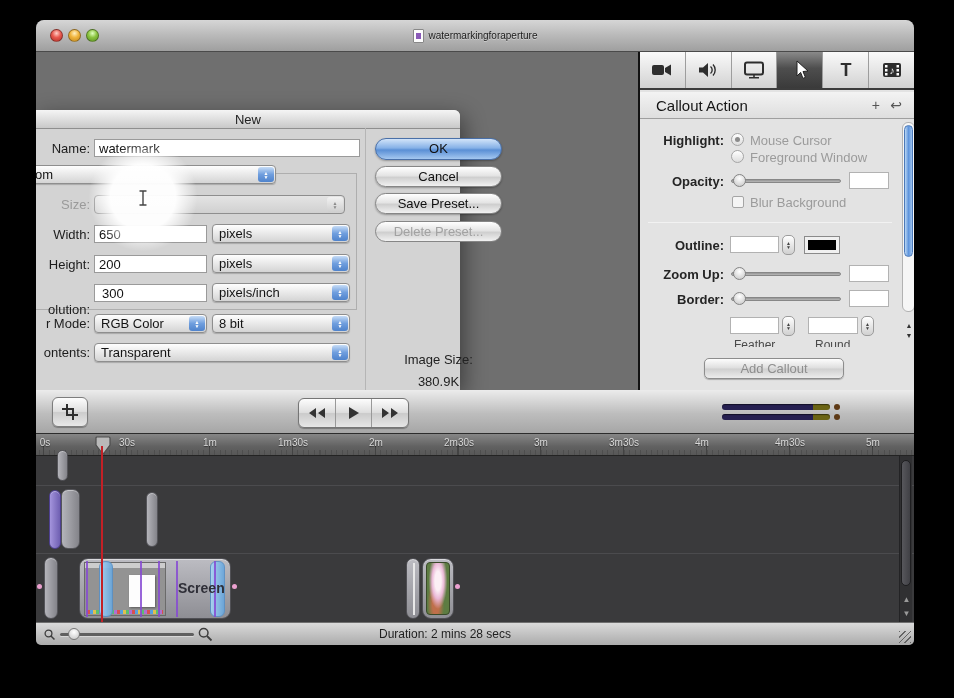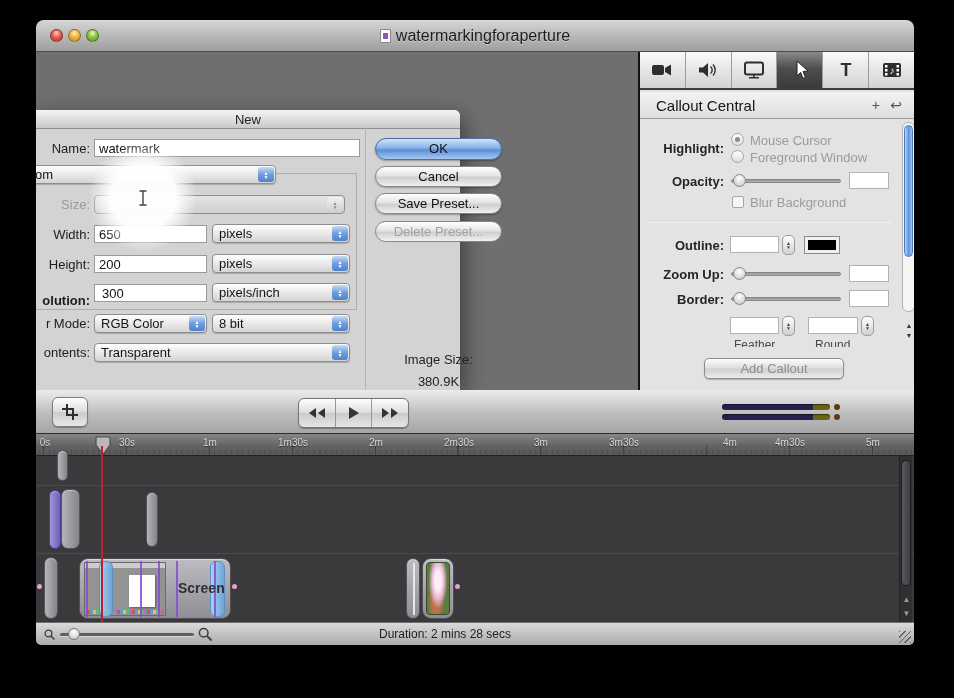--- a/index.html
+++ b/index.html
@@ -9,21 +9,21 @@
 
   
   .titlebar{position:absolute;left:0;top:0;width:878px;height:32px;background:linear-gradient(#d6d6d6,#b9b9b9 50%,#9f9f9f);border-bottom:1px solid #4a4a4a;display:flex;align-items:center;justify-content:center;}
   .tl{position:absolute;top:9px;width:13px;height:13px;border-radius:50%;border:1px solid rgba(0,0,0,.35);}
   .tl.red{left:14px;background:radial-gradient(circle at 50% 30%,#ffd0c8,#e8584e 45%,#b03028);}
   .tl.yel{left:32px;background:radial-gradient(circle at 50% 30%,#fff0c0,#f0b43c 45%,#c08820);}
   .tl.grn{left:50px;background:radial-gradient(circle at 50% 30%,#e0ffc0,#8bc43f 45%,#5a8f22);}
   .title-wrap{display:flex;align-items:center;gap:5px;}
   .doc-ico{width:11px;height:14px;background:#fdfdfd;border:1px solid #888;border-radius:1px;position:relative;}
   .doc-ico::after{content:"";position:absolute;left:2px;top:3px;width:5px;height:6px;background:#8a5ab8;}
-  .title-text{font-size:16px;color:#1c1c1c;text-shadow:0 1px 0 rgba(255,255,255,.4);}
+  .title-text{font-size:10px;color:#1c1c1c;text-shadow:0 1px 0 rgba(255,255,255,.4);}
 
   
   .main{position:absolute;left:0;top:32px;width:878px;height:338px;}
   .preview{position:absolute;left:0;top:0;width:602px;height:338px;background:#6f6f6f;overflow:hidden;}
   .vsep{position:absolute;left:602px;top:0;width:2px;height:338px;background:#121212;}
   .inspector{position:absolute;left:604px;top:0;width:274px;height:338px;background:#e3e3e3;}
 
   
   .dialog{position:absolute;left:0;top:58px;width:424px;height:280px;background:#d3d3d3;border-radius:0 6px 0 0;box-shadow:4px 6px 22px rgba(0,0,0,.45);}
   .dlg-titlebar{position:absolute;left:0;top:0;width:100%;height:19px;border-radius:0 6px 0 0;background:linear-gradient(#f5f5f5,#c9c9c9);border-bottom:1px solid #8f8f8f;text-align:center;font-size:13px;color:#222;line-height:19px;}
@@ -86,21 +86,21 @@
   .ruler{position:absolute;left:0;top:414px;width:878px;height:22px;background-image:
      repeating-linear-gradient(90deg,#434343 0 1px,transparent 1px 82.9px),
      repeating-linear-gradient(90deg,#4e4e4e 0 1px,transparent 1px 5.53px),
      linear-gradient(#868686,#616161 60%,#575757);
    background-size:100% 10px,100% 5px,100% 100%;
    background-position:7px 100%,7px 100%,0 0;background-repeat:repeat-x,repeat-x,no-repeat;
    border-bottom:1px solid #232323;}
   .rl{position:absolute;top:3px;transform:translateX(-50%);font-size:10px;color:#d8d8d8;text-shadow:0 1px 1px rgba(0,0,0,.5);}
   .rl:nth-of-type(1){left:9px;}.rl:nth-of-type(2){left:91px;}.rl:nth-of-type(3){left:174px;}
   .rl:nth-of-type(4){left:257px;}.rl:nth-of-type(5){left:340px;}.rl:nth-of-type(6){left:423px;}
-  .rl:nth-of-type(7){left:505px;}.rl:nth-of-type(8){left:588px;}.rl:nth-of-type(9){left:694px;}
+  .rl:nth-of-type(7){left:505px;}.rl:nth-of-type(8){left:588px;}.rl:nth-of-type(9){left:666px;}
   .rl:nth-of-type(10){left:754px;}.rl:nth-of-type(11){left:837px;}
   .marker{position:absolute;left:58px;top:2px;}
 
   
   .tracks{position:absolute;left:0;top:436px;width:878px;height:166px;background:#3a3a3c;}
   .tsep{position:absolute;left:0;width:878px;height:1px;background:#4b4b4e;}
   .clip{position:absolute;border-radius:7px;background:linear-gradient(90deg,#b4b4ba,#84848a);border:1px solid #55555a;box-shadow:inset 0 1px 0 rgba(255,255,255,.4);}
   .clip.purple{background:linear-gradient(90deg,#a394dc,#6f5fb2);border-color:#4e4090;}
   .bigclip{position:absolute;border-radius:9px;background:linear-gradient(#bcbcc2,#8e8e94);border:1px solid #505055;box-shadow:inset 0 1px 0 rgba(255,255,255,.45);overflow:hidden;font-weight:bold;}
   .cliplabel{position:absolute;top:21px;font-size:14px;color:#2f2f38;white-space:nowrap;}
@@ -170,21 +170,21 @@
       <div class="pop dis" style="left:58px;top:85px;width:251px;"><span></span><span class="cap grey"></span></div>
 
       <div class="dlab" style="top:117px;">Width:</div>
       <div class="fld" style="left:58px;top:115px;width:113px;">650</div>
       <div class="pop" style="left:176px;top:114px;width:138px;"><span>pixels</span><span class="cap"></span></div>
 
       <div class="dlab" style="top:147px;">Height:</div>
       <div class="fld" style="left:58px;top:145px;width:113px;">200</div>
       <div class="pop" style="left:176px;top:144px;width:138px;"><span>pixels</span><span class="cap"></span></div>
 
-      <div class="dlab" style="top:183px;font-weight:bold;">olution:</div>
+      <div class="dlab" style="top:192px;">olution:</div>
       <div class="fld" style="left:58px;top:174px;width:113px;padding-left:7px;">300</div>
       <div class="pop" style="left:176px;top:173px;width:138px;"><span>pixels/inch</span><span class="cap"></span></div>
 
       <div class="dlab" style="top:206px;">r Mode:</div>
       <div class="pop" style="left:58px;top:204px;width:113px;"><span>RGB Color</span><span class="cap"></span></div>
       <div class="pop" style="left:176px;top:204px;width:138px;"><span>8 bit</span><span class="cap"></span></div>
 
       <div class="dlab" style="top:235px;">ontents:</div>
       <div class="pop" style="left:58px;top:233px;width:256px;"><span>Transparent</span><span class="cap"></span></div>
 
@@ -245,27 +245,27 @@
                 <rect x="5" y="13" width="2.5" height="2.5" fill="#fff"></rect>
                 <rect x="16.5" y="5" width="2.5" height="2.5" fill="#fff"></rect>
                 <rect x="16.5" y="9" width="2.5" height="2.5" fill="#fff"></rect>
                 <rect x="16.5" y="13" width="2.5" height="2.5" fill="#fff"></rect>
                 <text x="12" y="14" text-anchor="middle" font-size="10" fill="#fff">♪</text>
               </svg>
       </div>
     </div>
 
     <div class="phead">
-      <span class="ptitle">Callout Central</span>
+      <span class="ptitle">Callout Action</span>
       <span class="picon" style="right:34px;">+</span>
       <span class="picon" style="right:12px;">↩</span>
     </div>
 
     <div class="scrollarea">
-      <div class="ilab" style="top:14px;margin-top:8px;">Highlight:</div>
+      <div class="ilab" style="top:14px;">Highlight:</div>
       <div class="radio on" style="left:91px;top:14px;"></div>
       <div class="glab" style="left:110px;top:14px;">Mouse Cursor</div>
       <div class="radio" style="left:91px;top:31px;"></div>
       <div class="glab" style="left:110px;top:31px;">Foreground Window</div>
 
       <div class="ilab" style="top:55px;">Opacity:</div>
       <div class="sl" style="left:91px;top:60px;">
               <span class="knob"></span>
             </div>
       <div class="ifld" style="left:209px;top:53px;"></div>

